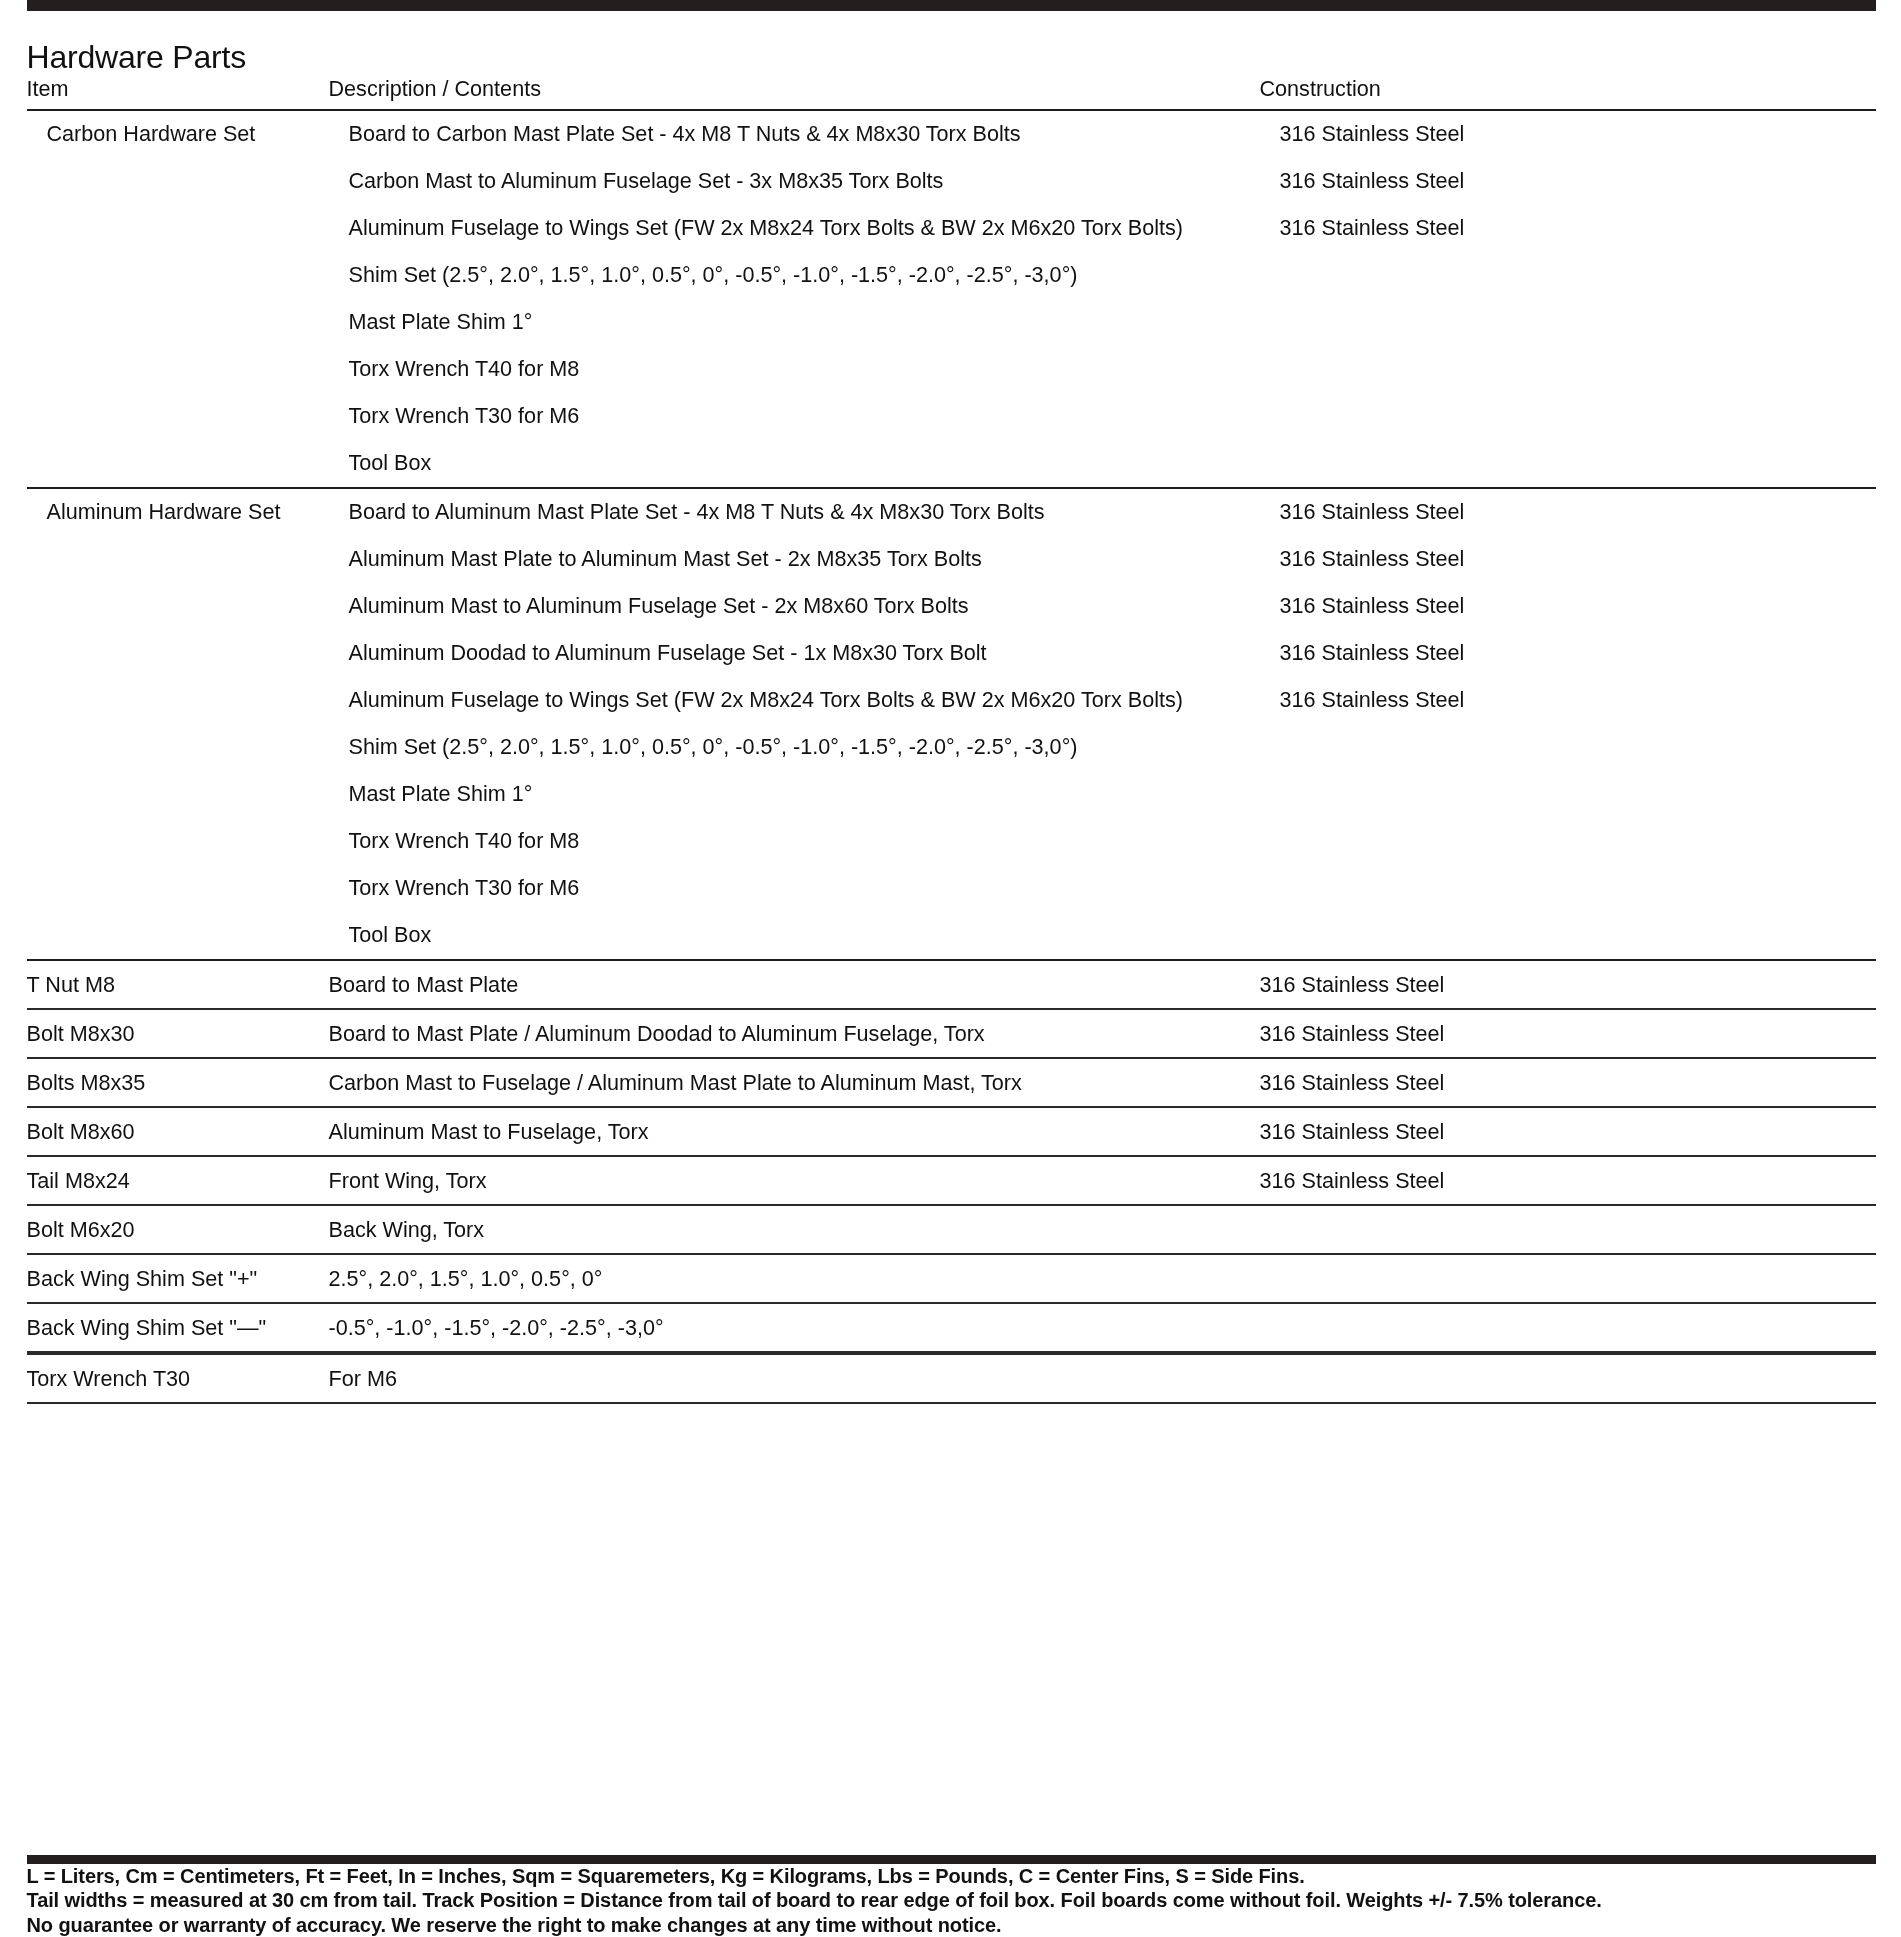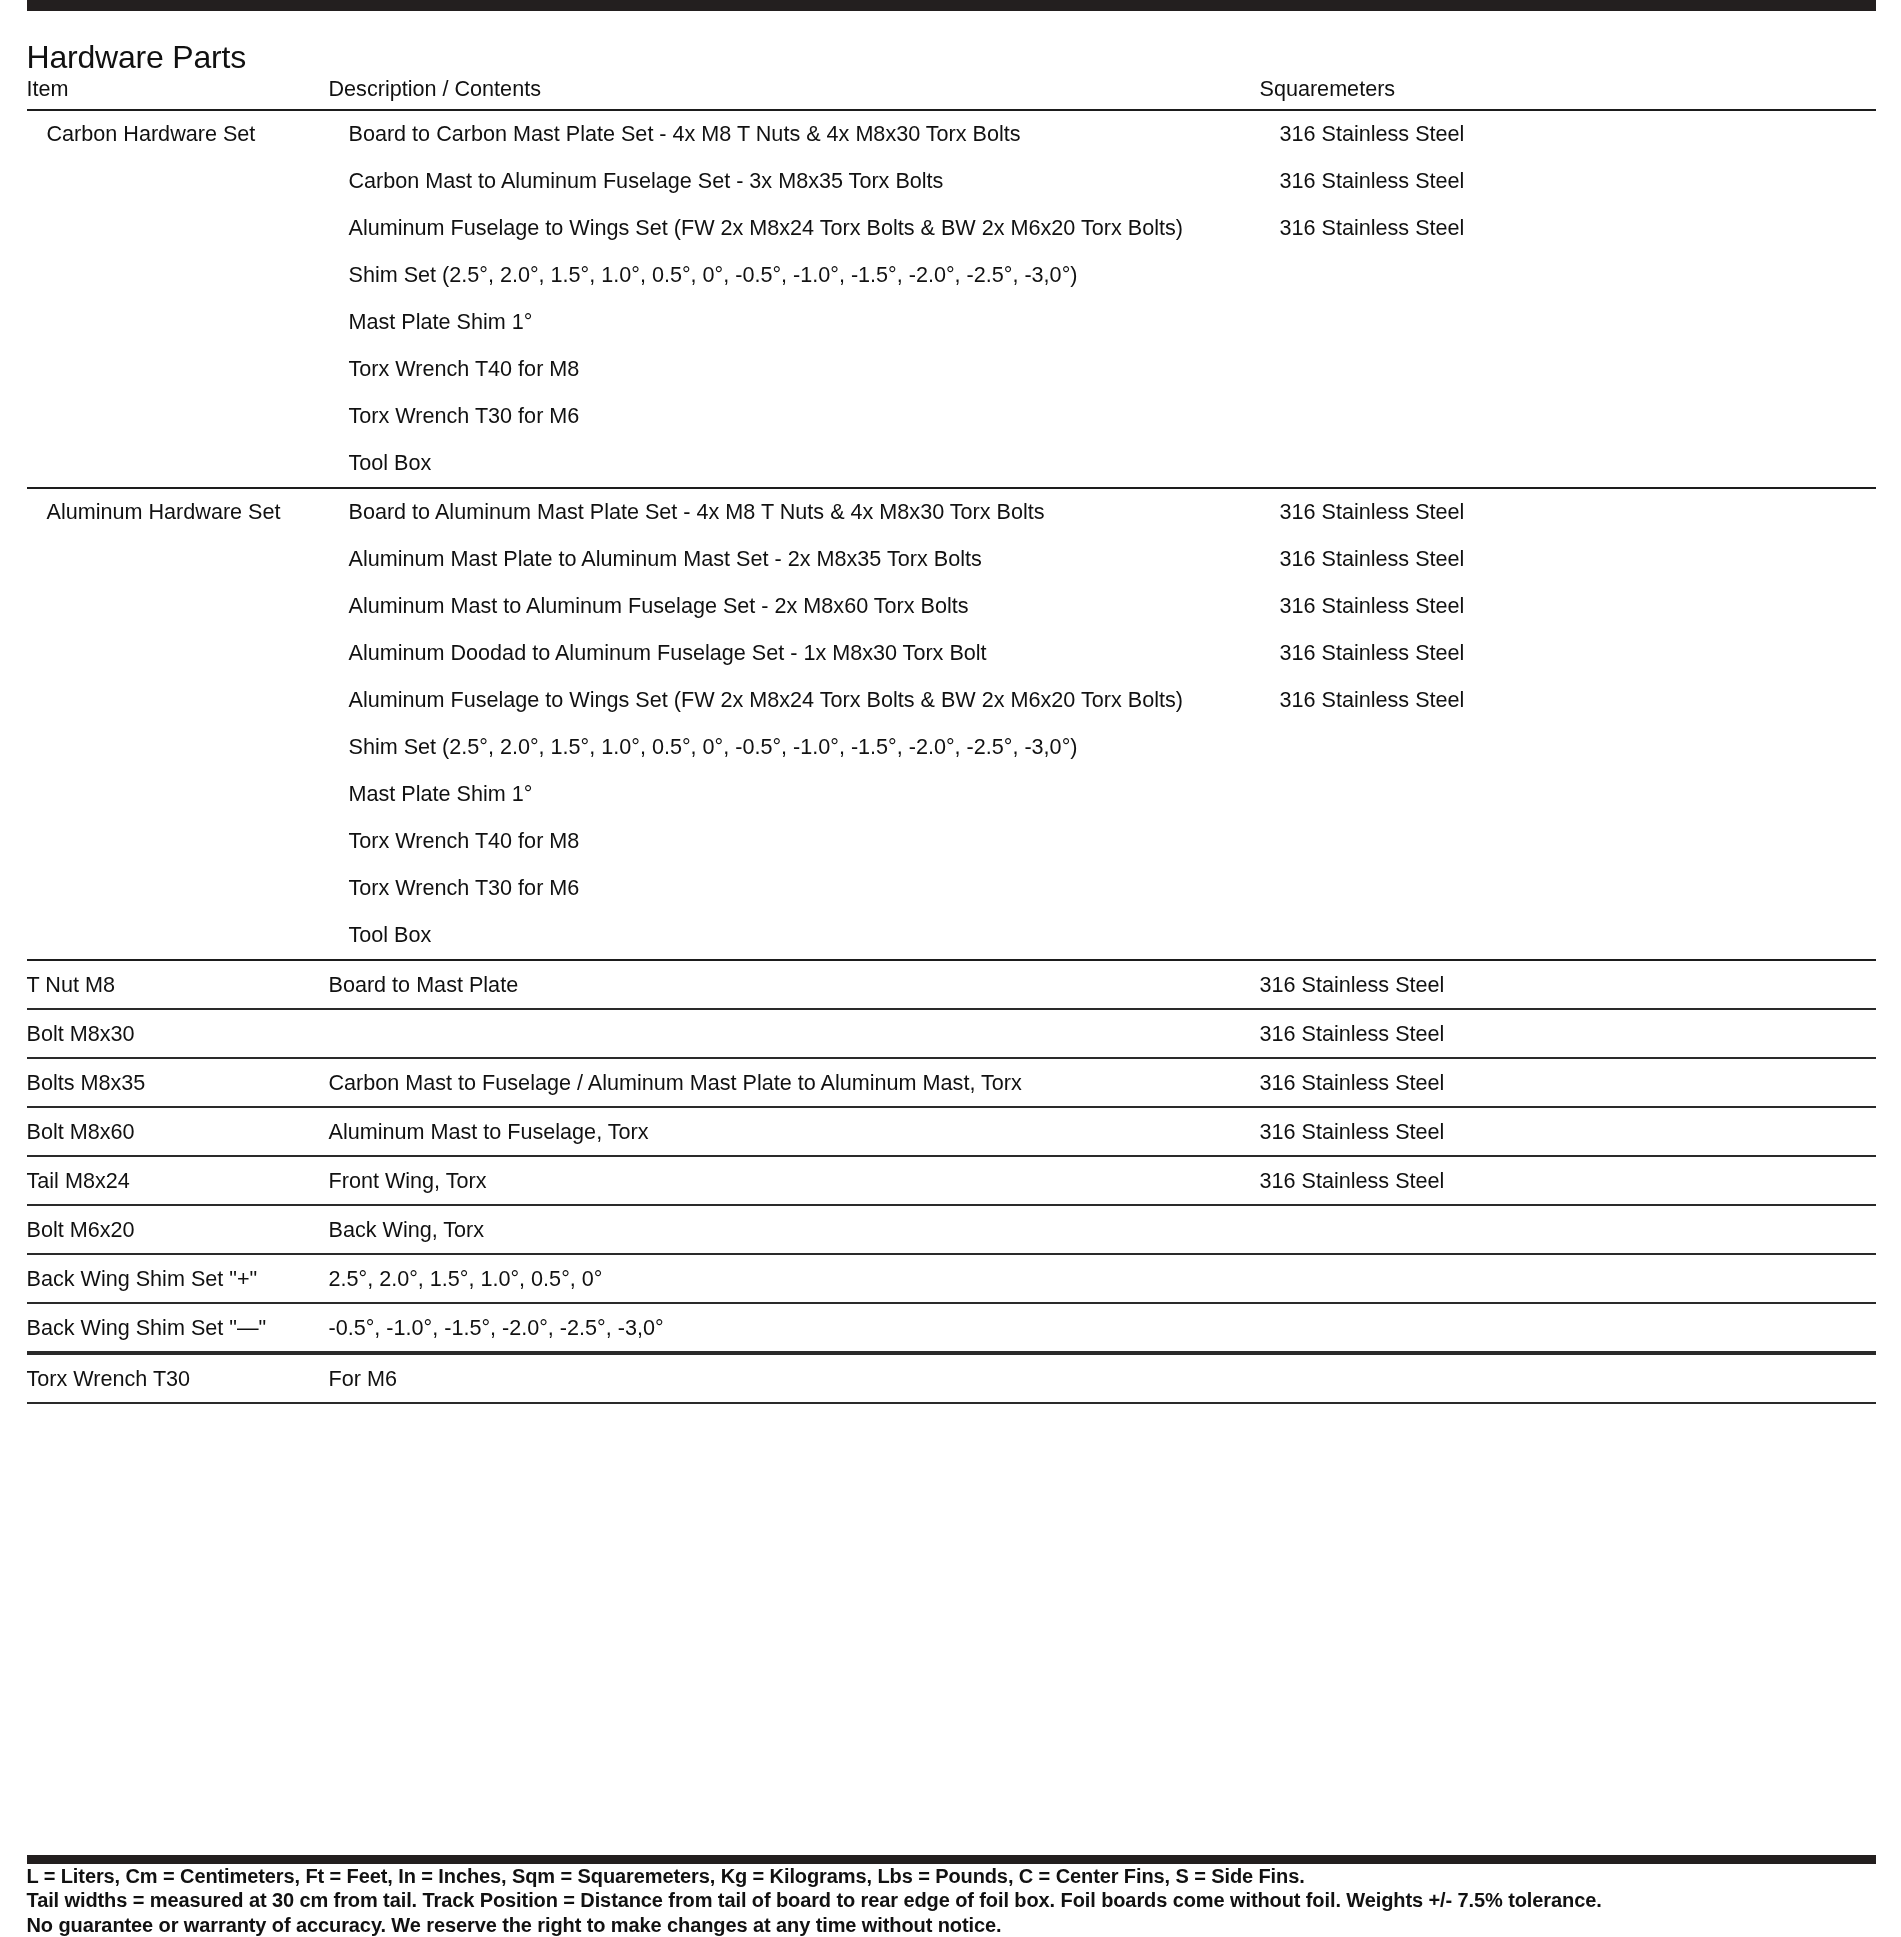--- a/index.html
+++ b/index.html
@@ -122,21 +122,21 @@
 
   <div class="topbar"></div>
 
   <h1 class="title">Hardware Parts</h1>
 
   <div class="table">
 
     <div class="colhead">
       <div class="cell c-item">Item</div>
       <div class="cell c-desc">Description / Contents</div>
-      <div class="cell c-constr">Squaremeters</div>
+      <div class="cell c-constr">Construction</div>
     </div>
 
     <div class="rule"></div>
 
     <div class="group">
       <div class="grow">
         <div class="cell c-item">Carbon Hardware Set</div>
         <div class="cell c-desc">Board to Carbon Mast Plate Set - 4x M8 T Nuts &amp; 4x M8x30 Torx Bolts</div>
         <div class="cell c-constr">316 Stainless Steel</div>
       </div>
@@ -220,20 +220,21 @@
 
     <div class="srow">
       <div class="cell c-item">T Nut M8</div>
       <div class="cell c-desc">Board to Mast Plate</div>
       <div class="cell c-constr">316 Stainless Steel</div>
     </div>
     <div class="rule-thin"></div>
 
     <div class="srow">
       <div class="cell c-item">Bolt M8x30</div>
+      <div class="cell c-desc">Board to Mast Plate / Aluminum Doodad to Aluminum Fuselage, Torx</div>
       <div class="cell c-constr">316 Stainless Steel</div>
     </div>
     <div class="rule-thin"></div>
 
     <div class="srow">
       <div class="cell c-item">Bolts M8x35</div>
       <div class="cell c-desc">Carbon Mast to Fuselage / Aluminum Mast Plate to Aluminum Mast, Torx</div>
       <div class="cell c-constr">316 Stainless Steel</div>
     </div>
     <div class="rule-thin"></div>

